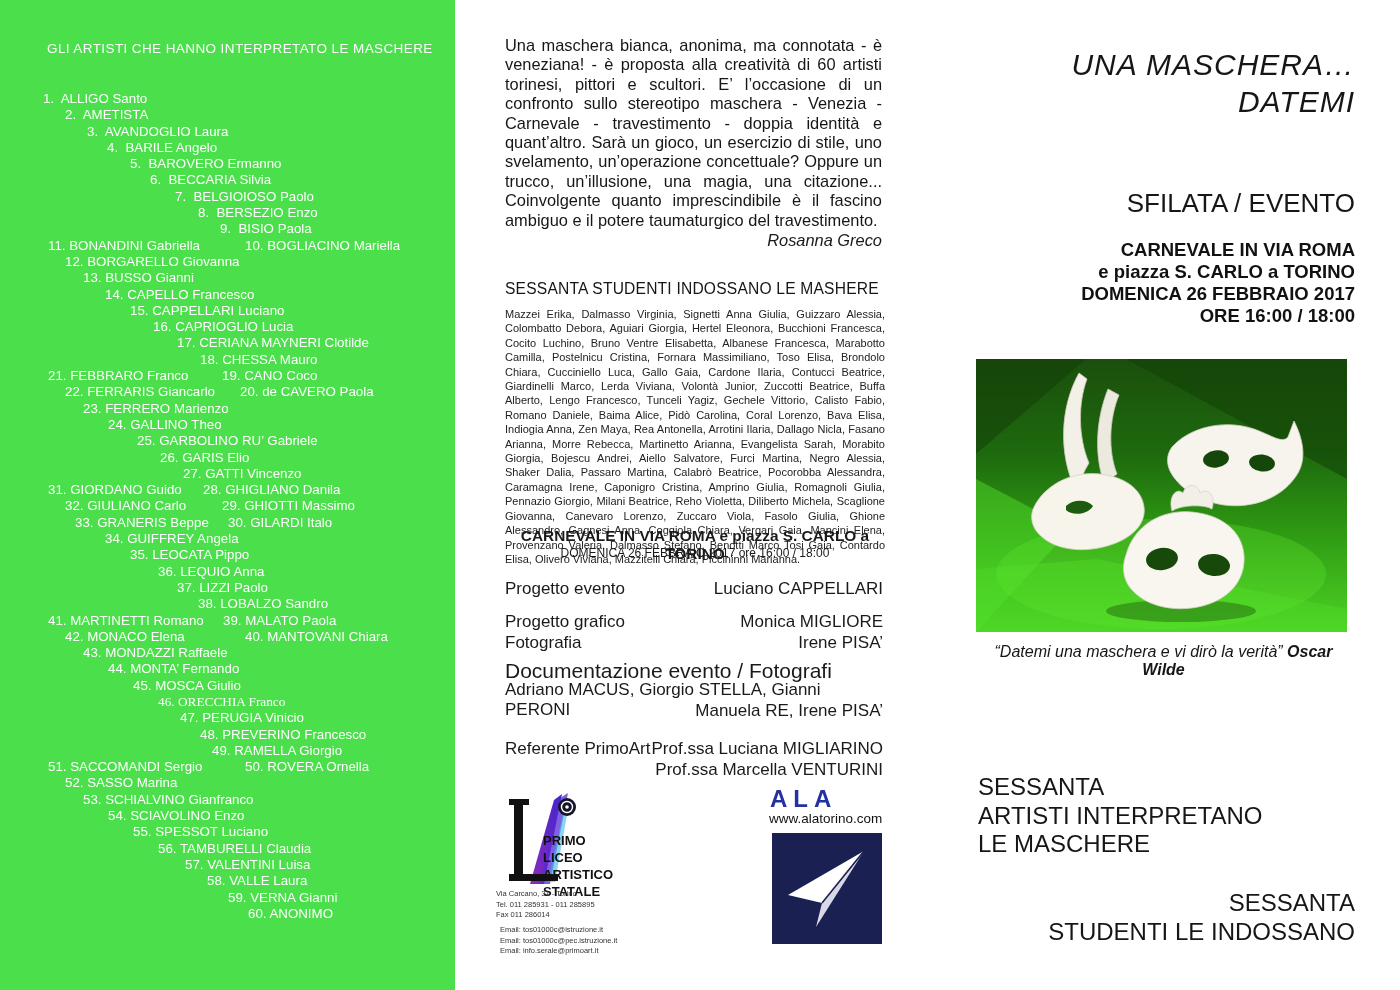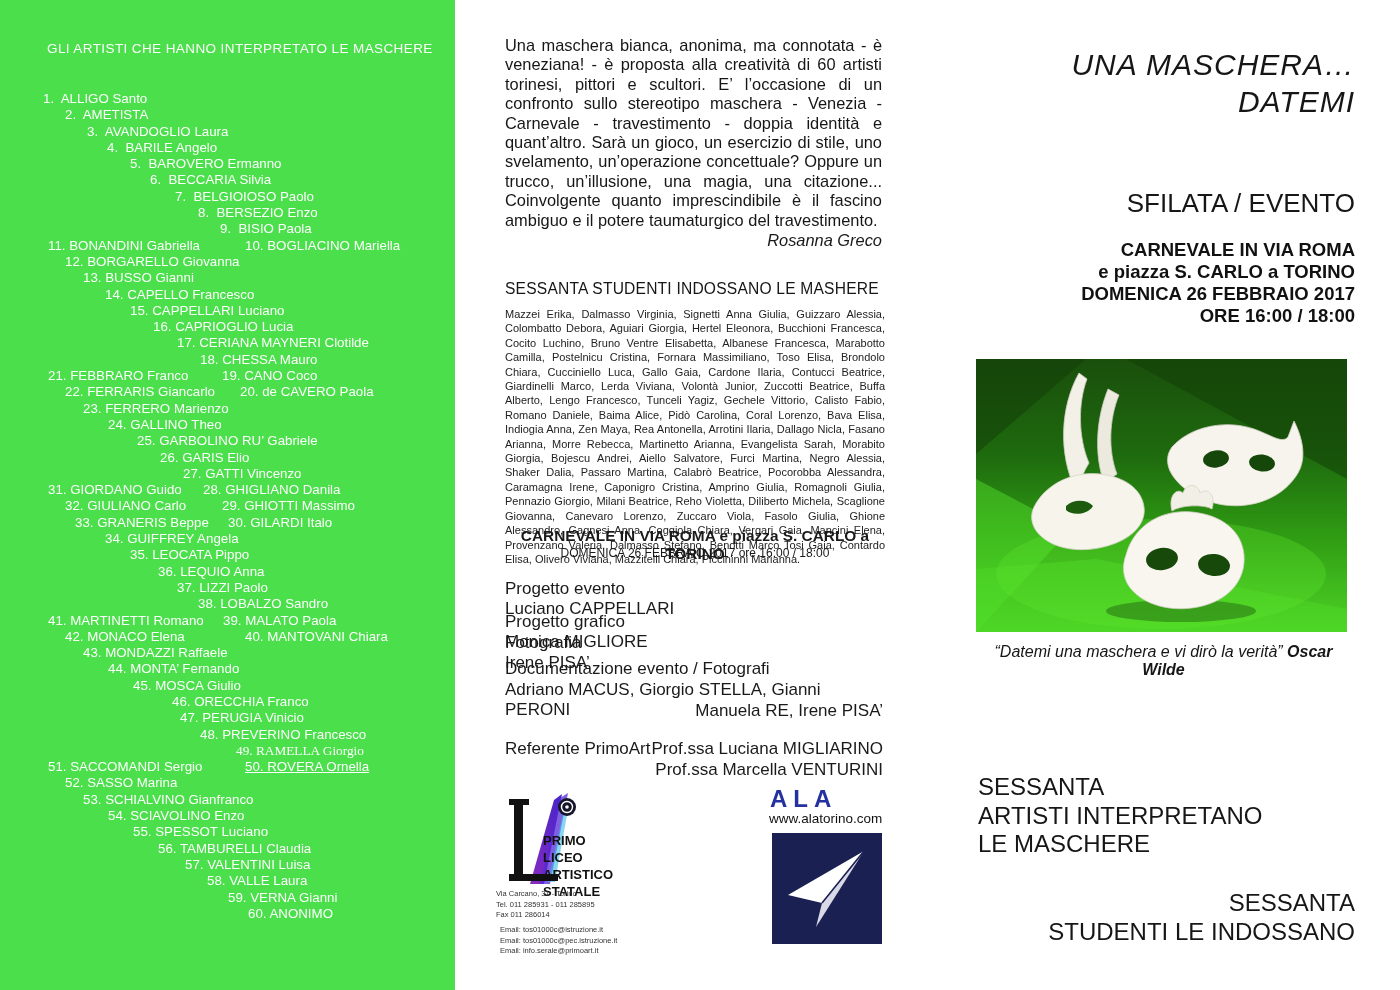--- a/index.html
+++ b/index.html
@@ -15,23 +15,23 @@
 
   
   .intro-block{position:absolute;left:505px;top:36px;width:377px;}
   .intro-text{margin:0;font-size:16.4px;line-height:19.4px;text-align:justify;color:#161616;}
   .intro-author{margin-top:1px;text-align:right;font-style:italic;font-size:16.4px;}
   .students-block{position:absolute;left:505px;top:280px;width:380px;}
   .students-heading{font-size:15.6px;letter-spacing:.2px;margin:0 0 9px 0;font-weight:normal;color:#161616;}
   .students-names{margin:0;font-size:11px;line-height:14.4px;text-align:justify;color:#222;}
   .event-mid-1{position:absolute;left:505px;top:527px;width:380px;text-align:center;font-size:15.4px;font-weight:bold;}
   .event-mid-2{position:absolute;left:505px;top:546px;width:380px;text-align:center;font-size:12px;}
-  .credit-row{position:absolute;left:505px;width:378px;font-size:17px;display:flex;justify-content:space-between;flex-direction:column;}
+  .credit-row{position:absolute;left:505px;width:378px;font-size:17px;display:flex;justify-content:space-between;}
   .cr-1{top:579px;} .cr-2{top:612px;} .cr-3{top:633px;}
-  .doc-label{position:absolute;left:505px;top:659px;font-size:17px;}
+  .doc-label{position:absolute;left:505px;top:659px;font-size:21px;}
   .doc-line1{position:absolute;left:505px;top:680px;width:378px;font-size:17px;}
   .doc-line2{position:absolute;left:505px;top:701px;width:378px;font-size:17px;text-align:right;}
   .ref-row{position:absolute;left:505px;top:739px;width:378px;font-size:17px;display:flex;justify-content:space-between;}
   .ref-row2{position:absolute;left:505px;top:760px;width:378px;font-size:17px;text-align:right;}
 
   
   .liceo-logo{position:absolute;left:500px;top:786px;width:110px;height:105px;}
   .liceo-name{position:absolute;left:543px;top:832px;font-size:13px;font-weight:bold;line-height:17px;color:#111;}
   .liceo-address{position:absolute;left:496px;top:889px;font-size:7.5px;line-height:10.6px;color:#333;}
   .liceo-emails{position:absolute;left:500px;top:925px;font-size:7.5px;line-height:10.6px;color:#333;}
@@ -172,34 +172,34 @@
         <div class="artist-line">
           <span style="left: 83px;">43. MONDAZZI Raffaele</span>
         </div>
         <div class="artist-line">
           <span style="left: 108px;">44. MONTA’ Fernando</span>
         </div>
         <div class="artist-line">
           <span style="left: 133px;">45. MOSCA Giulio</span>
         </div>
         <div class="artist-line">
-          <span style="left: 172px;">46. ORECCHIA Franco</span>
+          <span style="left: 158px; font-family: Liberation Serif, serif;">46. ORECCHIA Franco</span>
         </div>
         <div class="artist-line">
           <span style="left: 180px;">47. PERUGIA Vinicio</span>
         </div>
         <div class="artist-line">
           <span style="left: 200px;">48. PREVERINO Francesco</span>
         </div>
         <div class="artist-line">
-          <span style="left: 236px; font-family: Liberation Serif, serif;">49. RAMELLA Giorgio</span>
+          <span style="left: 212px;">49. RAMELLA Giorgio</span>
         </div>
         <div class="artist-line">
           <span style="left: 48px;">51. SACCOMANDI Sergio</span>
-          <span style="left: 245px; text-decoration: underline;">50. ROVERA Ornella</span>
+          <span style="left: 245px;">50. ROVERA Ornella</span>
         </div>
         <div class="artist-line">
           <span style="left: 65px;">52. SASSO Marina</span>
         </div>
         <div class="artist-line">
           <span style="left: 83px;">53. SCHIALVINO Gianfranco</span>
         </div>
         <div class="artist-line">
           <span style="left: 108px;">54. SCIAVOLINO Enzo</span>
         </div>

